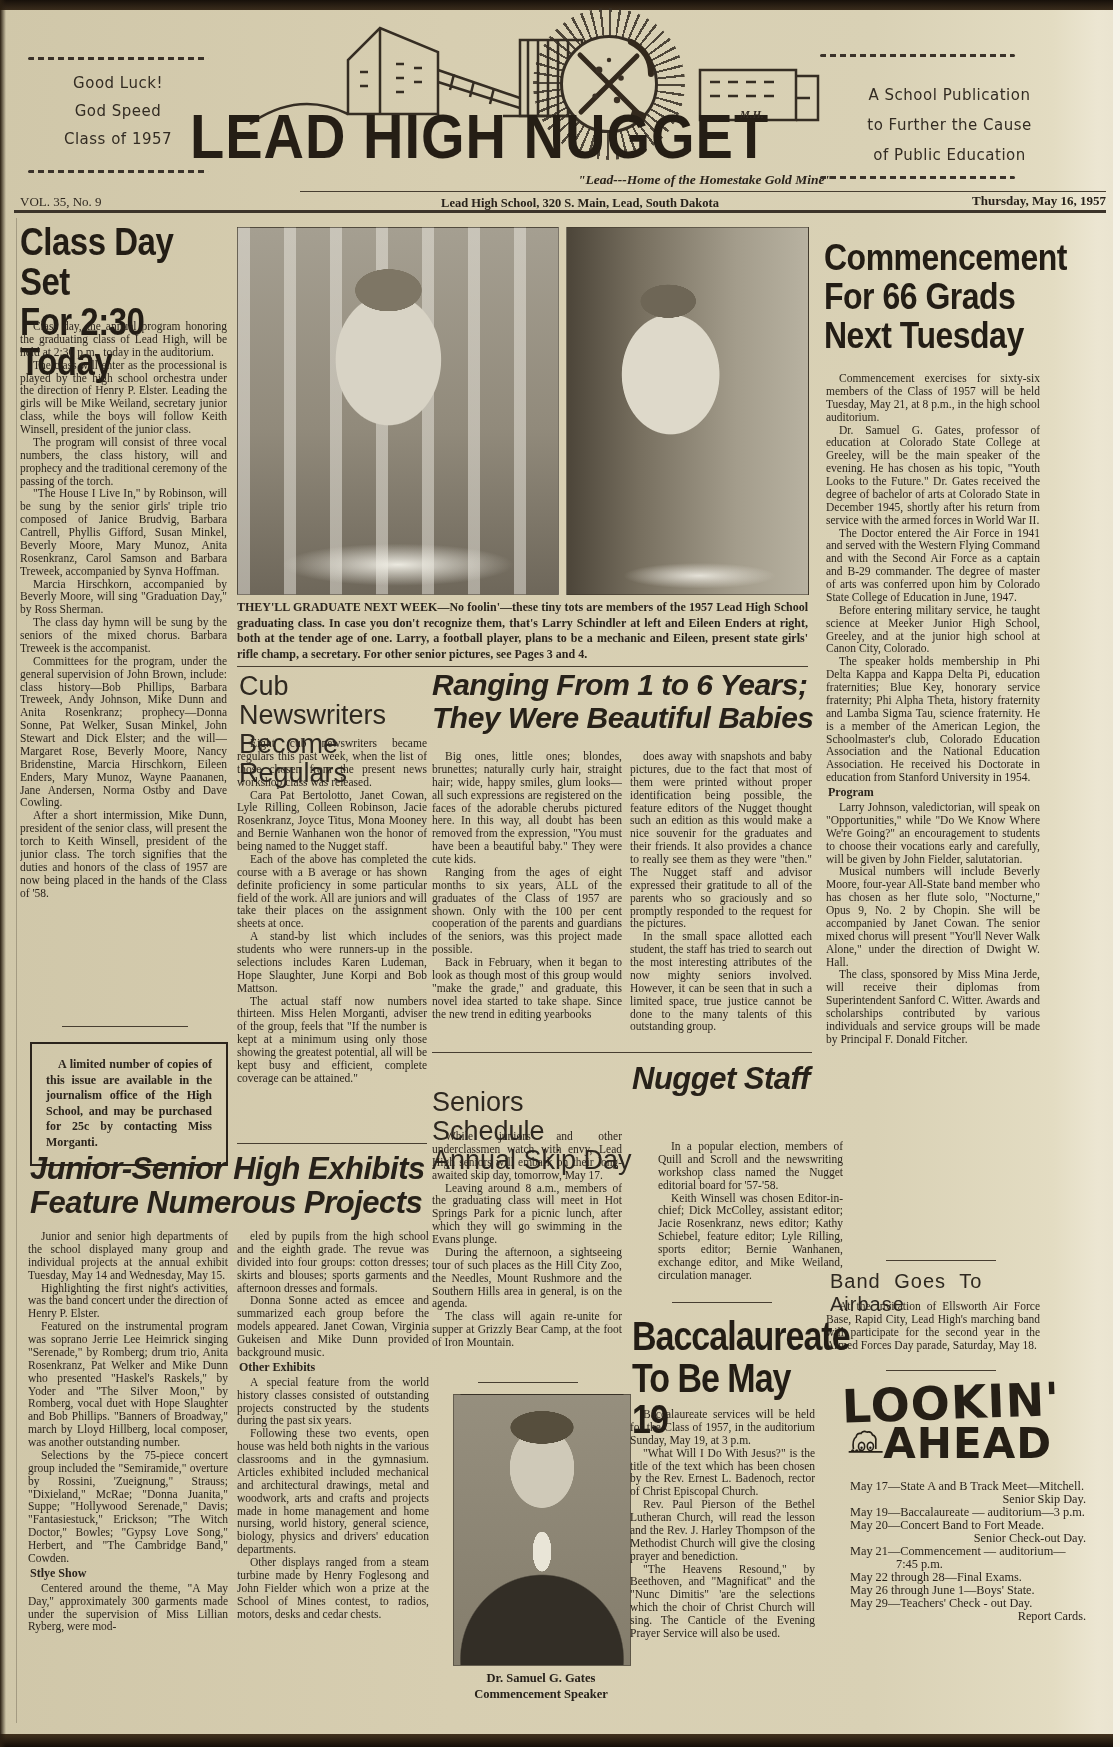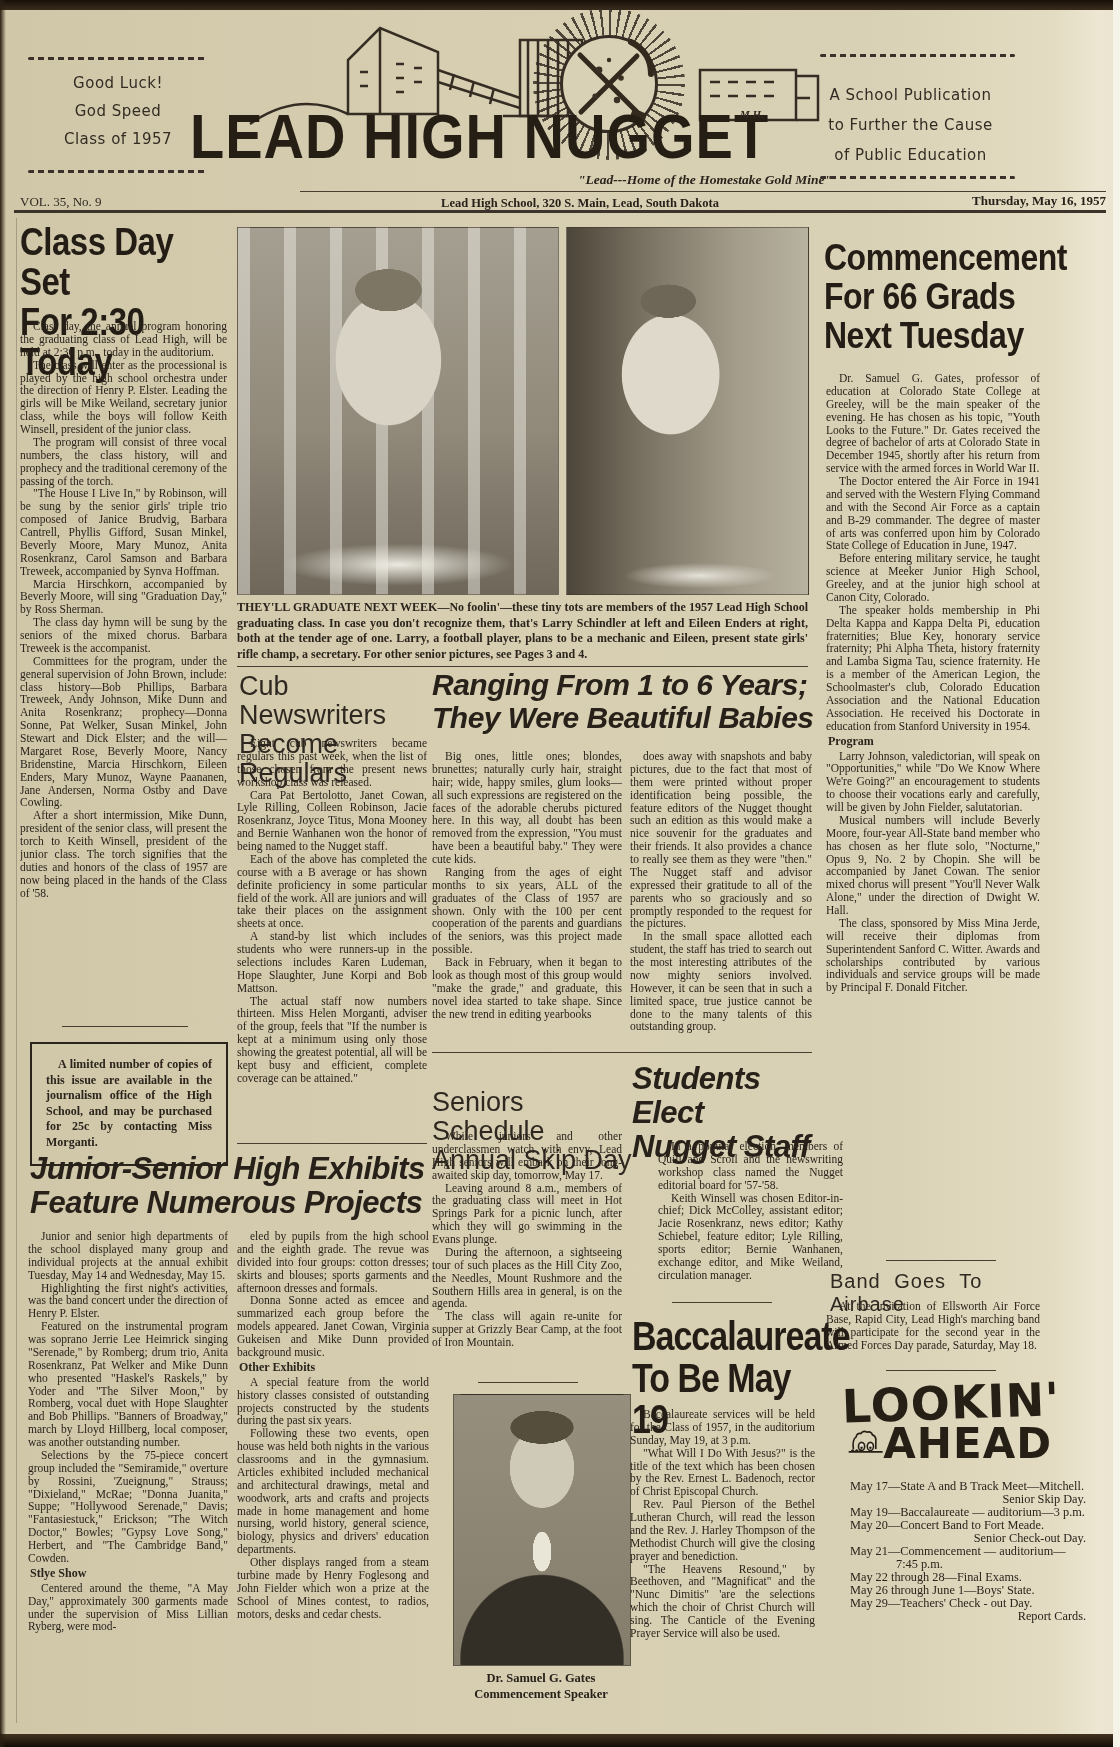--- a/index.html
+++ b/index.html
@@ -138,21 +138,21 @@
           <circle cx="76" cy="52" r="2.2"></circle>
       </g>
     </svg>
   </div>
 
   <div class="abs np-title" style="left:190px;top:100px;">LEAD HIGH NUGGET</div>
   <div class="abs mh-initials" style="left:740px;top:108px;">M.H.</div>
   <div class="abs tagline" style="left:520px;top:172px;width:370px;">"Lead---Home of the Homestake Gold Mine"</div>
 
   <div class="dash" style="left:820px;top:54px;width:195px;"></div>
-  <div class="abs motto" style="left:793px;top:80px;width:235px;line-height:2.0;">
+  <div class="abs motto" style="left:832px;top:80px;width:235px;line-height:2.0;">
     <div>A School Publication</div>
     <div>to Further the Cause</div>
     <div>of Public Education</div>
   </div>
   <div class="dash" style="left:820px;top:176px;width:195px;"></div>
 
   <div class="hr" style="left:300px;top:191px;width:806px;"></div>
   <div class="abs vol-line" style="left:20px;top:194px;">VOL. 35, No. 9</div>
   <div class="abs addr" style="left:330px;top:196px;width:500px;">Lead High School, 320 S. Main, Lead, South Dakota</div>
   <div class="abs mdate" style="left:930px;top:193px;width:176px;">Thursday, May 16, 1957</div>
@@ -189,20 +189,21 @@
   <div class="hr" style="left:237px;top:666px;width:571px;"></div>
 
   <div class="abs" style="left:824px;top:238px;width:230px;">
     <div class="h-heavy" style="font-size:32px;">
       <div>Commencement</div>
       <div>For 66 Grads</div>
       <div>Next Tuesday</div>
     </div>
   </div>
   <div class="body-block" style="left:826px;top:372px;width:214px;height:878px;">
+    <p class="bp">Commencement exercises for sixty-six members of the Class of 1957 will be held Tuesday, May 21, at 8 p.m., in the high school auditorium.</p>
     <p class="bp">Dr. Samuel G. Gates, professor of education at Colorado State College at Greeley, will be the main speaker of the evening.  He has chosen as his topic, "Youth Looks to the Future."  Dr. Gates received the degree of bachelor of arts at Colorado State in December 1945, shortly after his return from service with the armed forces in World War II.</p>
     <p class="bp">The Doctor entered the Air Force in 1941 and served with the Western Flying Command and with the Second Air Force as a captain and B-29 commander. The degree of master of arts was conferred upon him by Colorado State College of Education in June, 1947.</p>
     <p class="bp">Before entering military service, he taught science at Meeker Junior High School, Greeley, and at the junior high school at Canon City, Colorado.</p>
     <p class="bp">The speaker holds membership in Phi Delta Kappa and Kappa Delta Pi, education fraternities; Blue Key, honorary service fraternity; Phi Alpha Theta, history fraternity and Lamba Sigma Tau, science fraternity. He is a member of the American Legion, the Schoolmaster's club, Colorado Education Association and the National Education Association. He received his Doctorate in education from Stanford University in 1954.</p>
     <p class="subhead">Program</p>
     <p class="bp">Larry Johnson, valedictorian, will speak on "Opportunities," while "Do We Know Where We're Going?" an encouragement to students to choose their vocations early and carefully, will be given by John Fielder, salutatorian.</p>
     <p class="bp">Musical numbers will include Beverly Moore, four-year All-State band member who has chosen as her flute solo, "Nocturne," Opus 9, No. 2 by Chopin.  She will be accompanied by Janet Cowan. The senior mixed chorus will present "You'll Never Walk Alone," under the direction of Dwight W. Hall.</p>
     <p class="bp">The class, sponsored by Miss Mina Jerde, will receive their diplomas from Superintendent Sanford C. Witter.  Awards and scholarships contributed by various individuals and service groups will be made by Principal F. Donald Fitcher.</p>
   </div>
   <div class="hr" style="left:886px;top:1260px;width:110px;"></div>
@@ -301,21 +302,20 @@
     <p class="bp">The class will again re-unite for supper at Grizzly Bear Camp, at the foot of Iron Mountain.</p>
   </div>
   <div class="hr" style="left:478px;top:1382px;width:100px;"></div>
   <div class="photo ph-gates" style="left:453px;top:1394px;width:176px;height:270px;"></div>
   <div class="abs ph-cap" style="left:432px;top:1670px;width:218px;">
     <div>Dr. Samuel G. Gates</div>
     <div>Commencement Speaker</div>
   </div>
 
   <div class="abs h-ital" style="left:632px;top:1062px;width:200px;font-size:31px;">
-    <div>Students Elect</div>
     <div>Nugget Staff</div>
   </div>
   <div class="body-block" style="left:630px;top:1140px;width:185px;height:156px;margin-left:28px;">
     <p class="bp">In a popular election, members of Quill and Scroll and the newswriting workshop class named the Nugget editorial board for '57-'58.</p>
     <p class="bp">Keith Winsell was chosen Editor-in-chief; Dick McColley, assistant editor; Jacie Rosenkranz, news editor; Kathy Schiebel, feature editor; Lyle Rilling, sports editor; Bernie Wanhanen, exchange editor, and Mike Weiland, circulation manager.</p>
   </div>
   <div class="hr" style="left:672px;top:1302px;width:100px;"></div>
   <div class="abs h-heavy" style="left:632px;top:1316px;width:200px;font-size:34px;letter-spacing:-1px;">
     <div>Baccalaureate</div>
     <div>To Be May 19</div>

